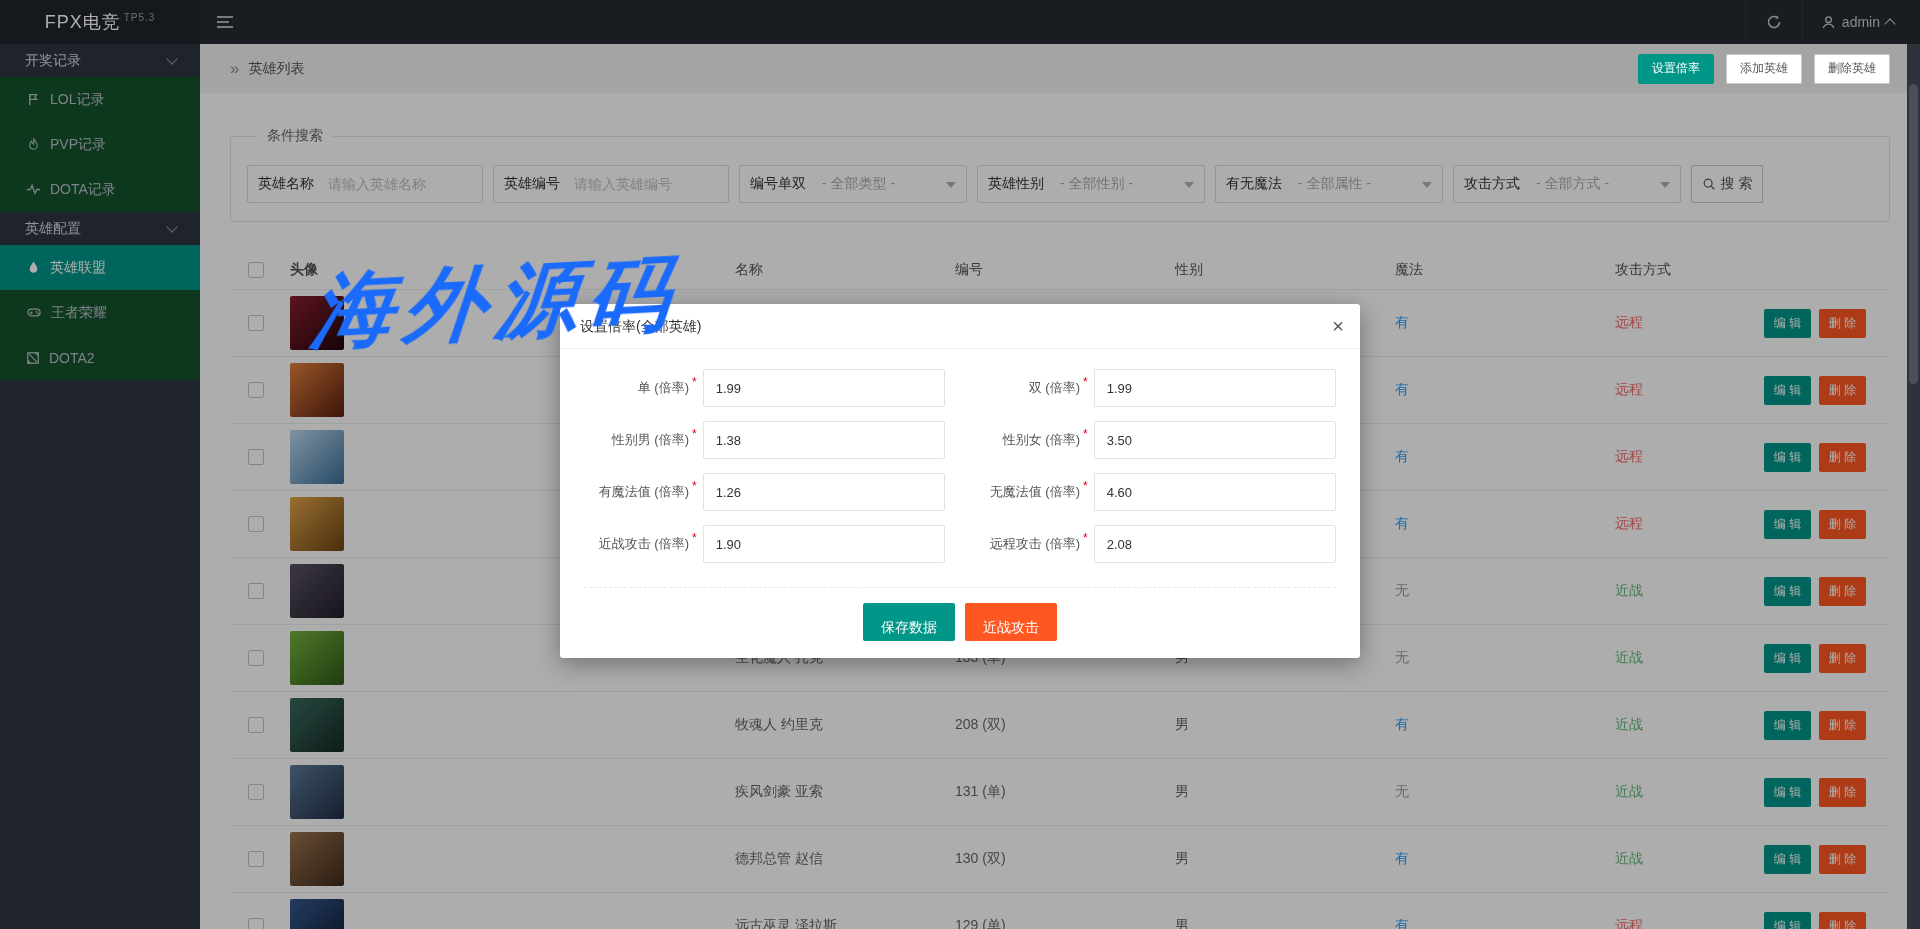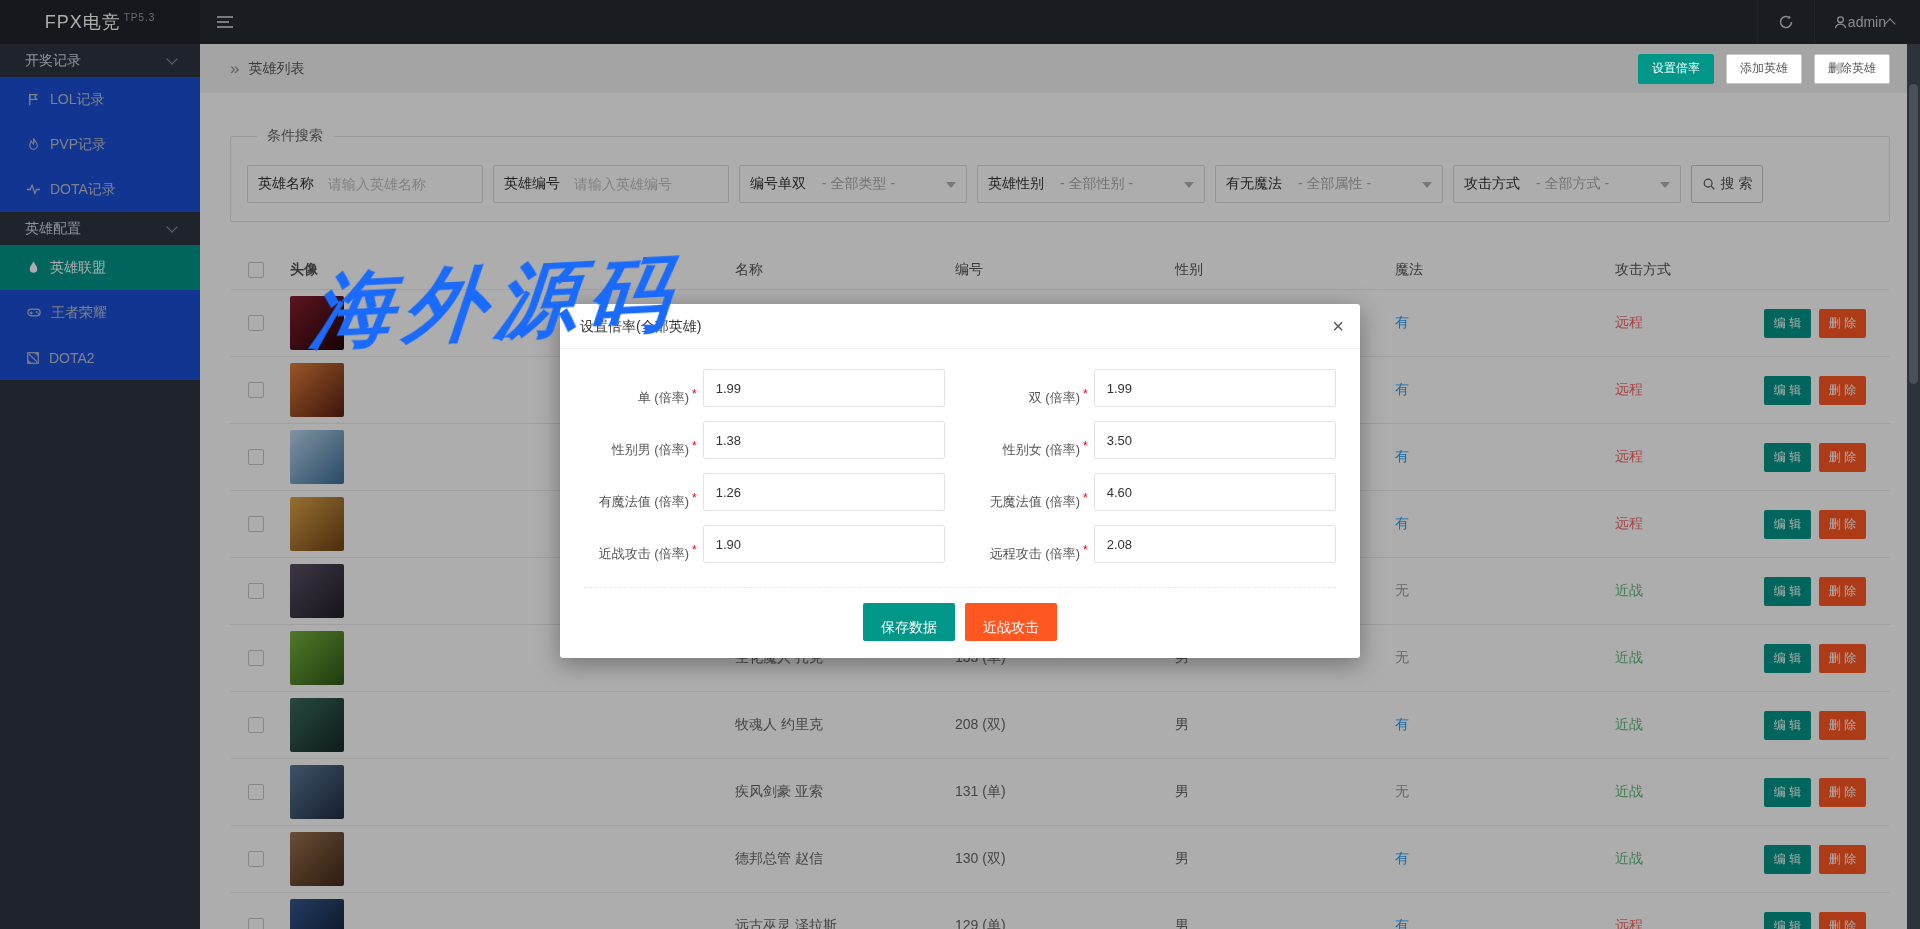--- a/index.html
+++ b/index.html
@@ -16,35 +16,35 @@
     align-items:center; gap:3px; cursor:pointer; }
   .hamburger i { display:block; width:16px; height:2px; background:#aeb6c0; }
   .hamburger i:nth-child(2){ width:12px; align-self:flex-start; margin-left:17px; }
   .nav-items { display:flex; align-items:stretch; }
   .nav-item { padding:0 26px; display:flex; align-items:center; color:#c7ccd4;
     font-size:14px; cursor:pointer; }
   .nav-item.active { background:#009688; color:#fff; }
   .nav-right { margin-left:auto; display:flex; align-items:stretch; color:#c7ccd4; }
   .nav-ico { padding:0 20px; display:flex; align-items:center; cursor:pointer;
     border-left:1px solid rgba(255,255,255,.05); }
-  .user-box { padding:0 26px 0 18px; display:flex; align-items:center; 
+  .user-box { padding:0 26px 0 18px; display:flex; align-items:center; gap:6px;
     font-size:14px; cursor:pointer; border-left:1px solid rgba(255,255,255,.05);text-align:right; }
   .chev-up { width:8px; height:8px; border-left:1.5px solid #c7ccd4; border-top:1.5px solid #c7ccd4;
     transform:rotate(45deg); margin-top:4px; }
 
   
   .sidebar { position:fixed; top:44px; left:0; width:200px; bottom:0;
     background:#2e3642; z-index:10; }
   .sgroup-h { height:33px; display:flex; align-items:center; padding:0 25px;
     color:#d4d9e0; font-size:14px; background:#2e3642; cursor:pointer; position:relative; }
   .sgroup-h .chev { position:absolute; right:24px; width:8px; height:8px;
     border-left:1.5px solid #8f97a3; border-bottom:1.5px solid #8f97a3;
     transform:rotate(-45deg); margin-top:-4px; }
   .sitem { height:45px; display:flex; align-items:center; padding-left:26px; gap:9px;
-    background:#1d4ed8; color:#b9c1cb; font-size:14px; cursor:pointer; }
+    background:#14532d; color:#b9c1cb; font-size:14px; cursor:pointer; }
   .sitem.active { background:#009688; color:#fff; }
   .sitem svg, .nav-ico svg, .user-box svg { display:block; }
 
   
   .main { position:absolute; left:200px; top:44px; right:0; bottom:0; background:#fff; }
   .crumb-bar { height:49px; background:#f2f2f2; display:flex; align-items:center;
     padding:0 30px; }
   .crumb-sep { color:#8d8d8d; font-size:17px; margin-right:9px; }
   .crumb-title { color:#555; font-size:14px; }
   .toolbar { margin-left:auto; display:flex; gap:12px; position:relative; z-index:95; }
@@ -92,21 +92,21 @@
   
   .shade { position:fixed; inset:0; background:rgba(0,0,0,.32); z-index:90; }
   .modal { position:fixed; left:560px; top:304px; width:800px; height:354px;
     background:#fff; border-radius:3px; box-shadow:0 6px 24px rgba(0,0,0,.35); z-index:100; }
   .m-title { height:45px; line-height:45px; padding:0 20px; font-size:14px; color:#333;
     border-bottom:1px solid #f0f0f0; position:relative; }
   .m-close { position:absolute; right:16px; top:0; font-size:20px; color:#555;
     cursor:pointer; line-height:45px; }
   .m-body { padding:20px 24px 0; }
   .m-grid { display:grid; grid-template-columns:1fr 1fr; column-gap:30px; row-gap:14px; }
-  .m-field { display:flex; align-items:flex-end; }
+  .m-field { display:flex; align-items:center; }
   .m-label { flex:0 0 105px; text-align:right; font-size:13px; color:#555; }
   .m-ast { color:#d9001b; margin:0 6px 0 3px; position:relative; top:-6px; font-size:12px; }
   .m-field input { flex:1; height:38px; border:1px solid #e2e2e2; border-radius:2px;
     padding:0 12px; font-size:13px; color:#333; outline:none; }
   .m-sep { border-top:1px dashed #e8e8e8; margin-top:24px; }
   .m-btns { display:flex; justify-content:center; gap:10px; padding:15px 0 18px; }
   .mbtn { height:38px; padding:16px 18px; border:0; border-radius:2px; color:#fff;
     font-size:14px; cursor:pointer; }
   .mbtn.save { background:#009688; }
   .mbtn.cancel { background:#FF5722; }

